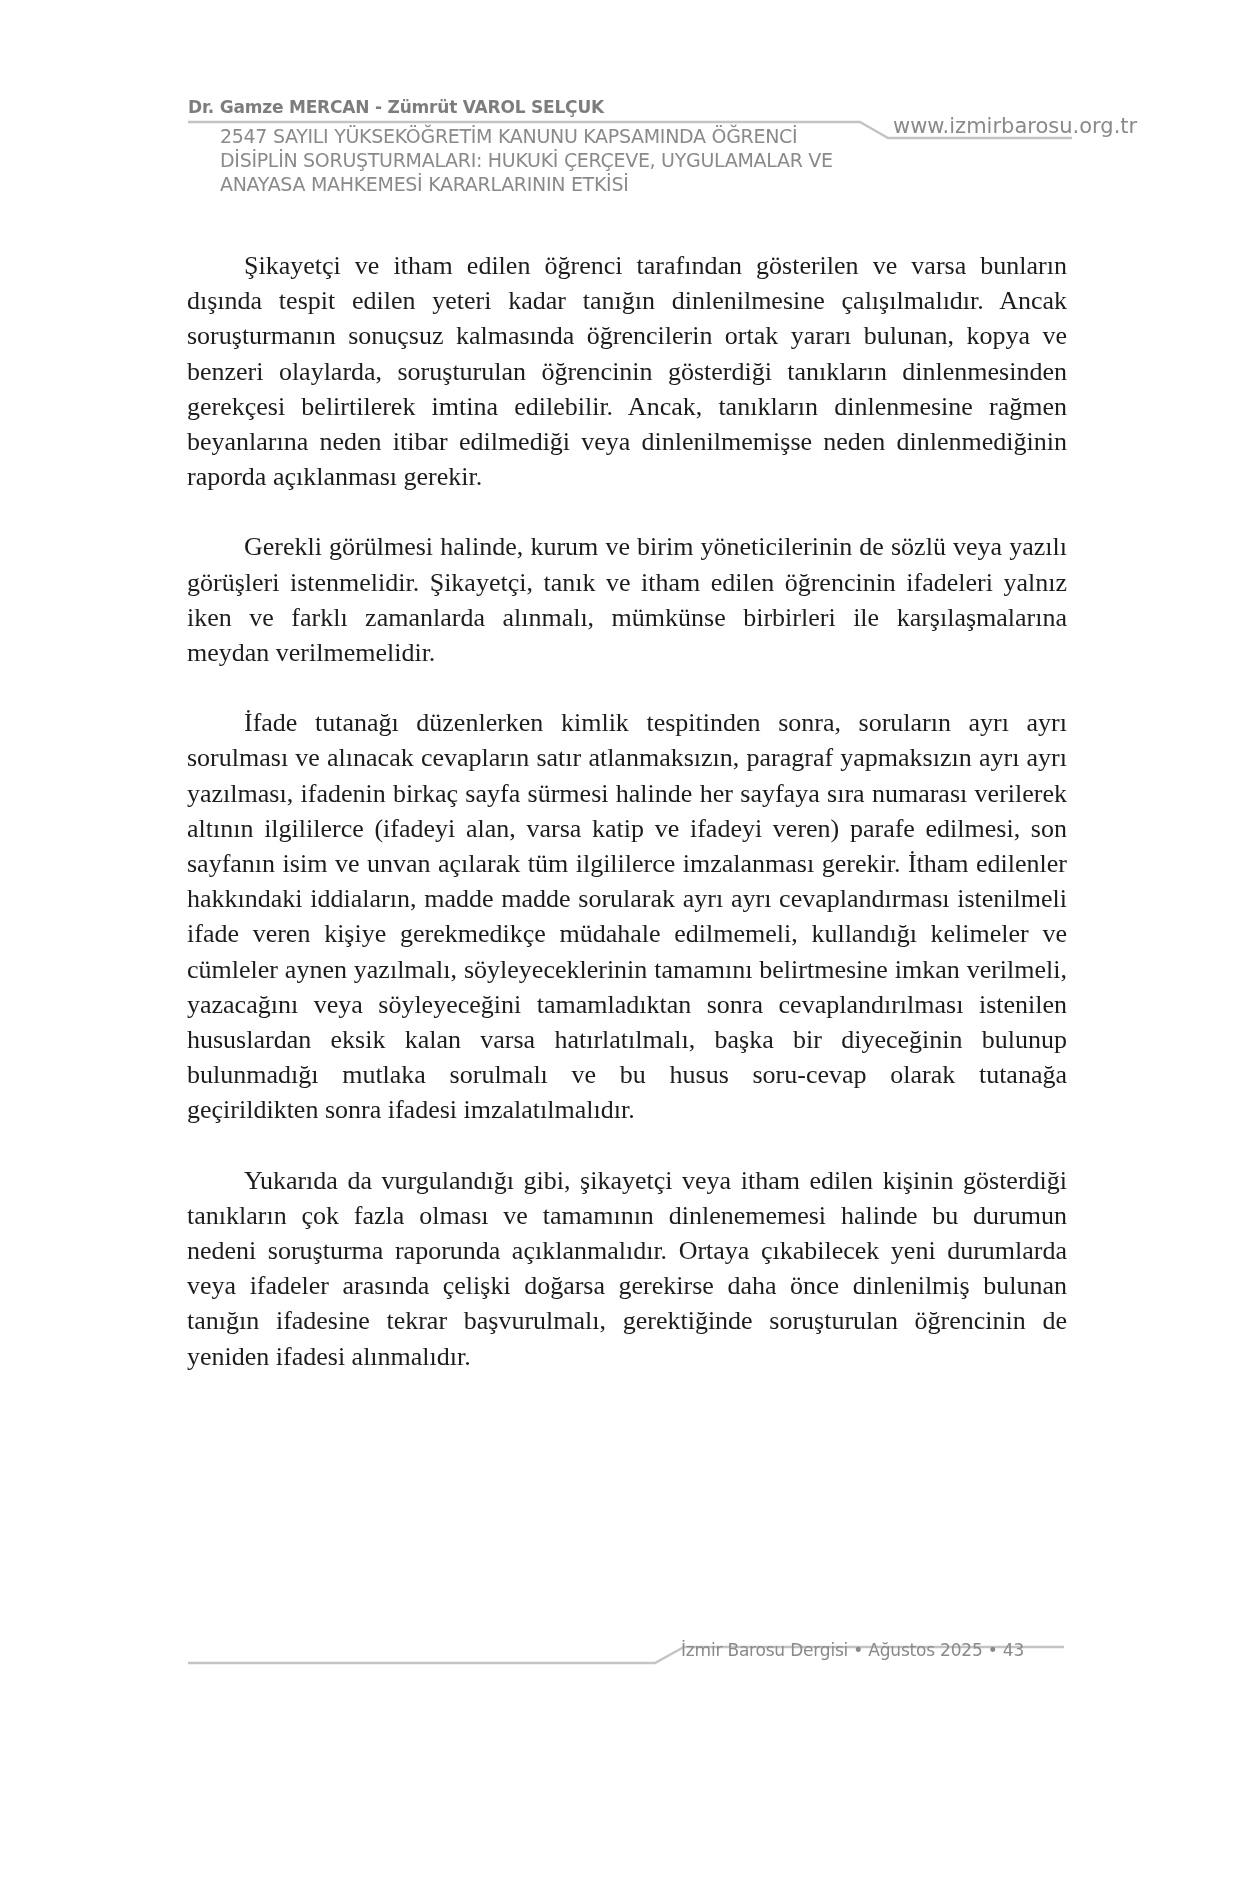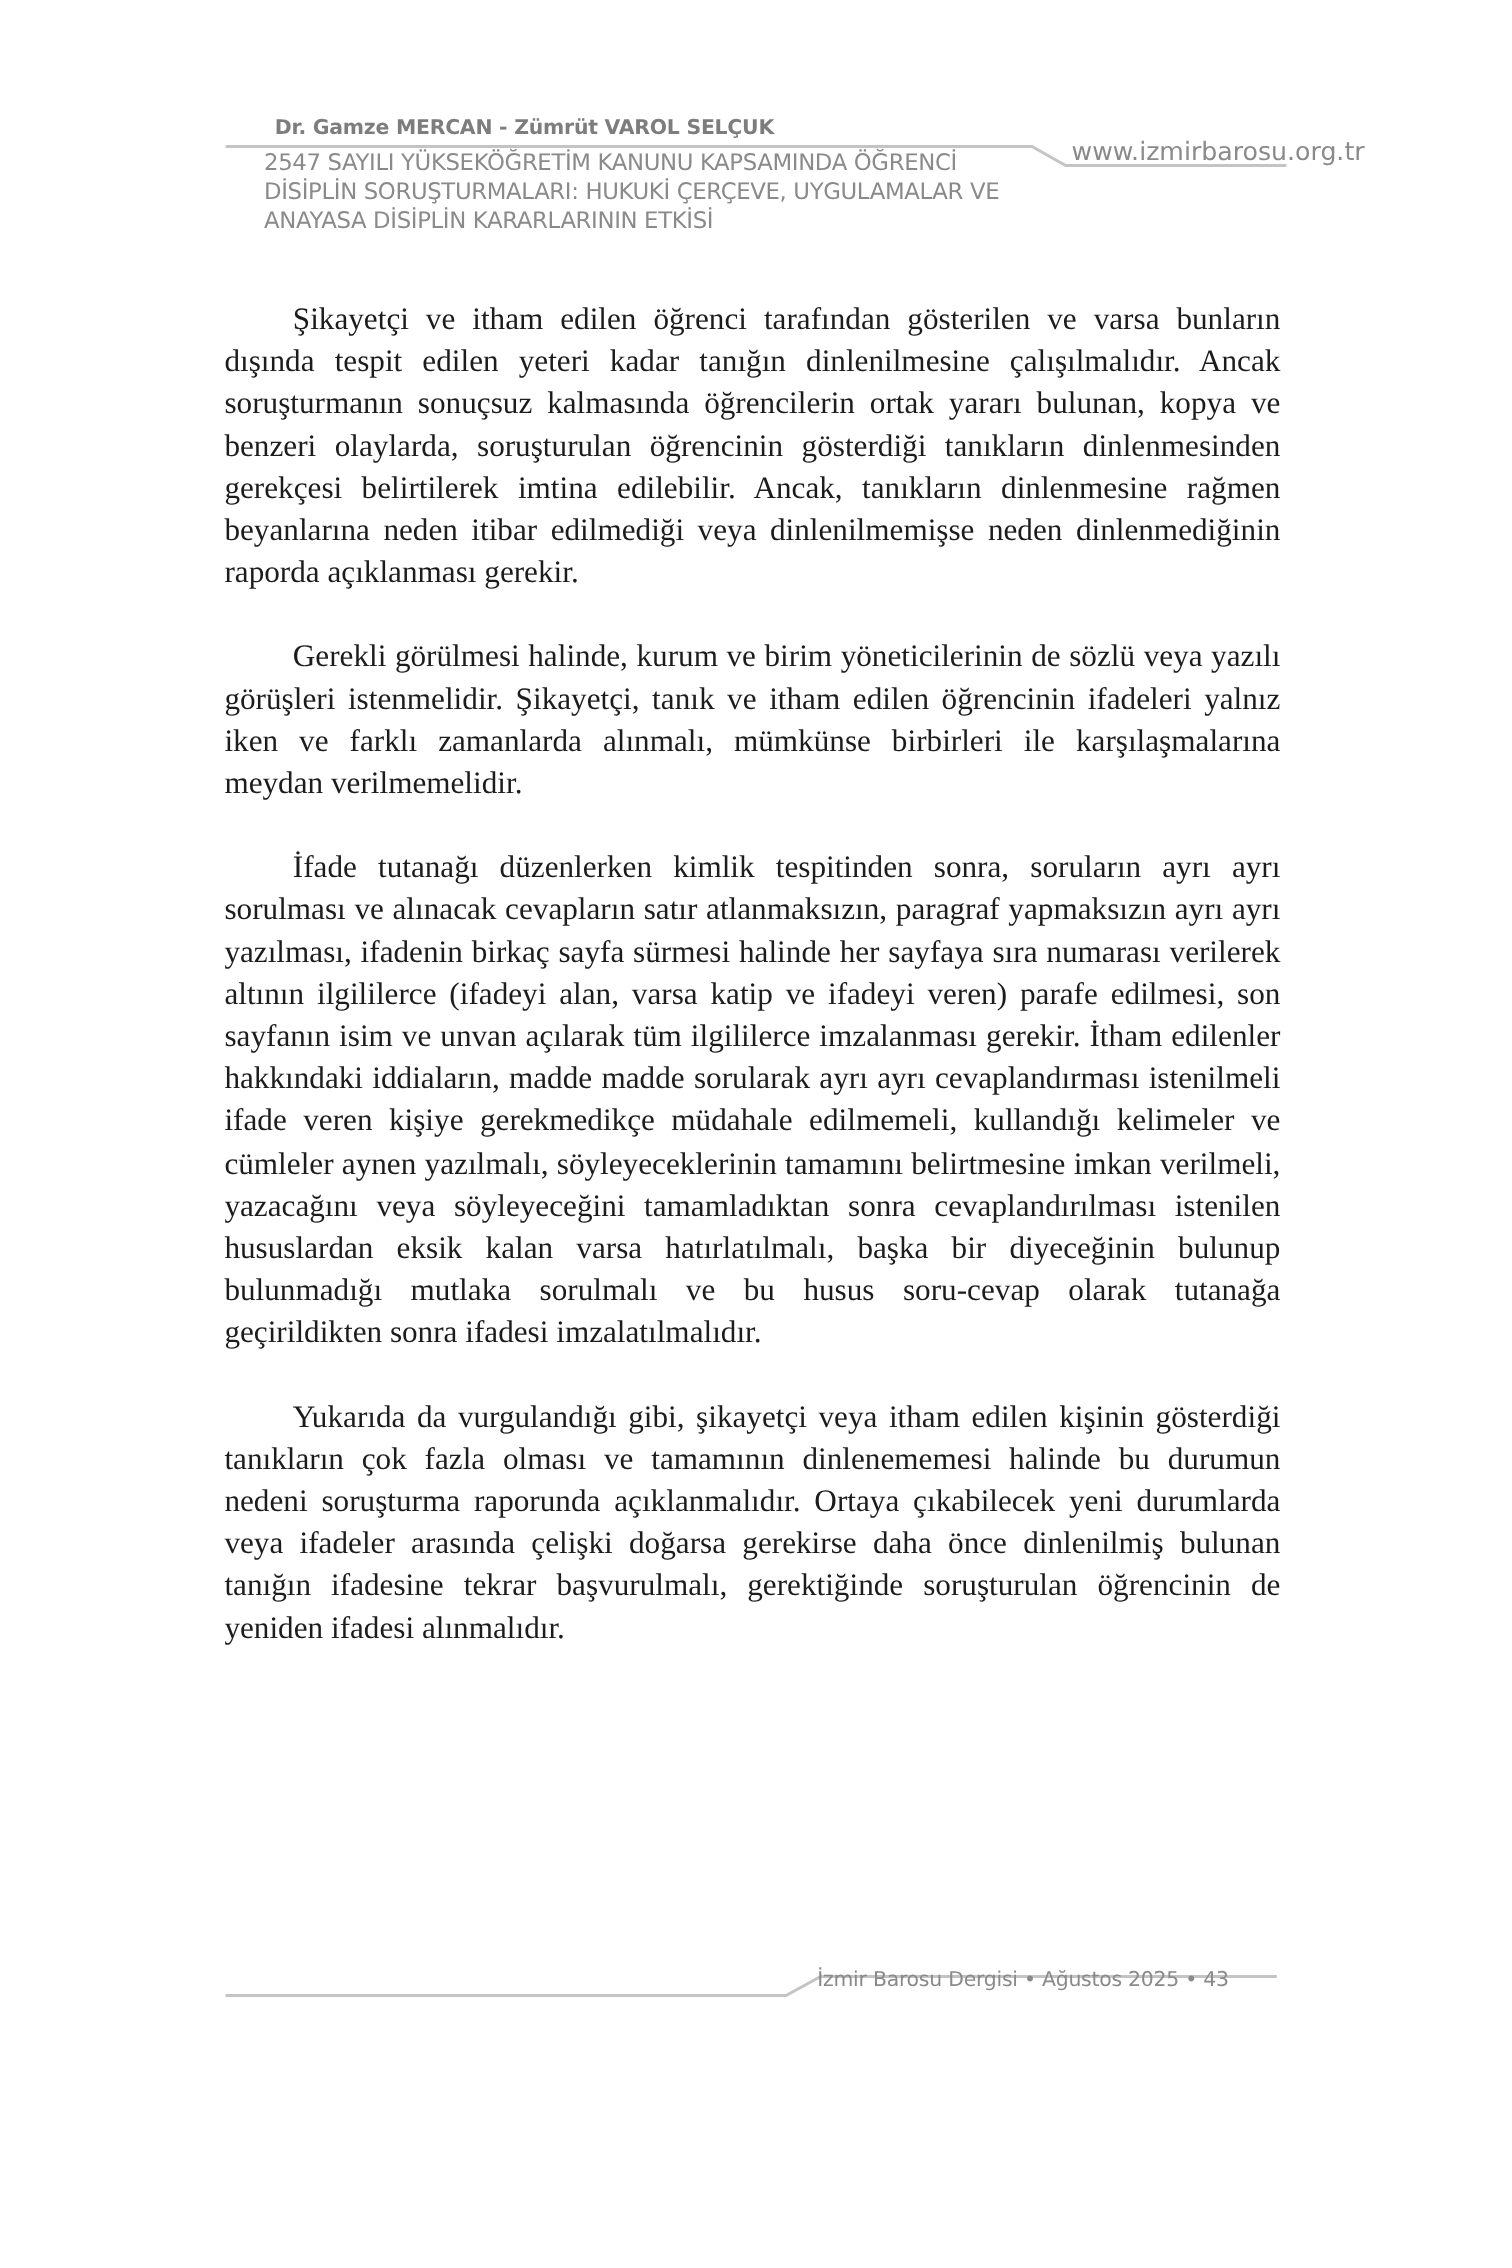--- a/index.html
+++ b/index.html
@@ -1,39 +1,39 @@
 <!DOCTYPE html>
 <html><head>
 <meta charset="utf-8">
 <style>
   html, body { margin: 0; padding: 0; background: #ffffff; }
   body { width: 1260px; height: 1890px; position: relative; overflow: hidden; }
   .header { position: absolute; left: 188px; top: 96px; width: 890px; }
-  .authors { font-family: "DejaVu Sans", sans-serif; font-weight: bold; font-size: 17px; color: #7d7d7d; letter-spacing: -0.2px; line-height: 22px; margin-left: 41px; }
+  .authors { font-family: "DejaVu Sans", sans-serif; font-weight: bold; font-size: 17px; color: #7d7d7d; letter-spacing: -0.2px; line-height: 22px; }
   .title { font-family: "DejaVu Sans", sans-serif; font-size: 19px; color: #8a8a8a; line-height: 24px; margin-top: 6px; letter-spacing: -0.3px; margin-left: 32px; }
   .site { position: absolute; left: 893px; top: 114px; font-family: "DejaVu Sans", sans-serif; font-size: 21px; color: #8a8a8a; }
   svg.rule { position: absolute; left: 0; top: 0; }
   .body { position: absolute; left: 187px; top: 248px; width: 880px; font-family: "Liberation Serif", serif; font-size: 26px; line-height: 35.2px; color: #1c1c1c; text-align: justify; hyphens: manual; }
   .body p { margin: 0 0 35px 0; text-indent: 57px; }
   .footer { position: absolute; left: 681px; top: 1640px; font-family: "DejaVu Sans", sans-serif; font-size: 17px; color: #8a8a8a; letter-spacing: -0.2px; }
 </style>
 </head>
 <body>
 
 <svg class="rule" width="1260" height="1890" viewBox="0 0 1260 1890">
   <polyline points="188,122 860,122 888,138 1072,138" fill="none" stroke="#c4c4c4" stroke-width="2.5"></polyline>
   <polyline points="188,1663 655,1663 684,1647 1064,1647" fill="none" stroke="#c4c4c4" stroke-width="2.5"></polyline>
 </svg>
 
 <div class="header">
   <div class="authors">Dr. Gamze MERCAN - Zümrüt VAROL SELÇUK</div>
   <div class="title">
     <div>2547 SAYILI YÜKSEKÖĞRETİM KANUNU KAPSAMINDA ÖĞRENCİ</div>
     <div>DİSİPLİN SORUŞTURMALARI: HUKUKİ ÇERÇEVE, UYGULAMALAR VE</div>
-    <div>ANAYASA DİSİPLİN KARARLARININ ETKİSİ</div>
+    <div>ANAYASA MAHKEMESİ KARARLARININ ETKİSİ</div>
   </div>
 </div>
 <div class="site">www.izmirbarosu.org.tr</div>
 
 <div class="body">
   <p>Şikayetçi ve itham edilen öğrenci tarafından gösterilen ve varsa bunların dışında tespit edilen yeteri kadar tanığın dinlenilmesine çalı­şılmalıdır. Ancak soruşturmanın sonuçsuz kalmasında öğrencilerin or­tak yararı bulunan, kopya ve benzeri olaylarda, soruşturulan öğrencinin gösterdiği tanıkların dinlenmesinden gerekçesi belirtilerek imtina edi­lebilir. Ancak, tanıkların dinlenmesine rağmen beyanlarına neden itibar edilmediği veya dinlenilmemişse neden dinlenmediğinin raporda açık­lanması gerekir.</p>
   <p>Gerekli görülmesi halinde, kurum ve birim yöneticilerinin de sözlü veya yazılı görüşleri istenmelidir. Şikayetçi, tanık ve itham edilen öğren­cinin ifadeleri yalnız iken ve farklı zamanlarda alınmalı, mümkünse bir­birleri ile karşılaşmalarına meydan verilmemelidir.</p>
   <p>İfade tutanağı düzenlerken kimlik tespitinden sonra, soruların ayrı ayrı sorulması ve alınacak cevapların satır atlanmaksızın, paragraf yap­maksızın ayrı ayrı yazılması, ifadenin birkaç sayfa sürmesi halinde her sayfaya sıra numarası verilerek altının ilgililerce (ifadeyi alan, varsa katip ve ifadeyi veren) parafe edilmesi, son sayfanın isim ve unvan açılarak tüm ilgililerce imzalanması gerekir. İtham edilenler hakkındaki iddiala­rın, madde madde sorularak ayrı ayrı cevaplandırması istenilmeli ifade veren kişiye gerekmedikçe müdahale edilmemeli, kullandığı kelimeler ve cümleler aynen yazılmalı, söyleyeceklerinin tamamını belirtmesine imkan verilmeli, yazacağını veya söyleyeceğini tamamladıktan sonra cevaplandırılması istenilen hususlardan eksik kalan varsa hatırlatılmalı, başka bir diyeceğinin bulunup bulunmadığı mutlaka sorulmalı ve bu hu­sus soru-cevap olarak tutanağa geçirildikten sonra ifadesi imzalatılmalı­dır.</p>
   <p>Yukarıda da vurgulandığı gibi, şikayetçi veya itham edilen kişinin gös­terdiği tanıkların çok fazla olması ve tamamının dinlenememesi halinde bu durumun nedeni soruşturma raporunda açıklanmalıdır. Ortaya çıka­bilecek yeni durumlarda veya ifadeler arasında çelişki doğarsa gerekirse daha önce dinlenilmiş bulunan tanığın ifadesine tekrar başvurulmalı, ge­rektiğinde soruşturulan öğrencinin de yeniden ifadesi alınmalıdır.</p>
 </div>

